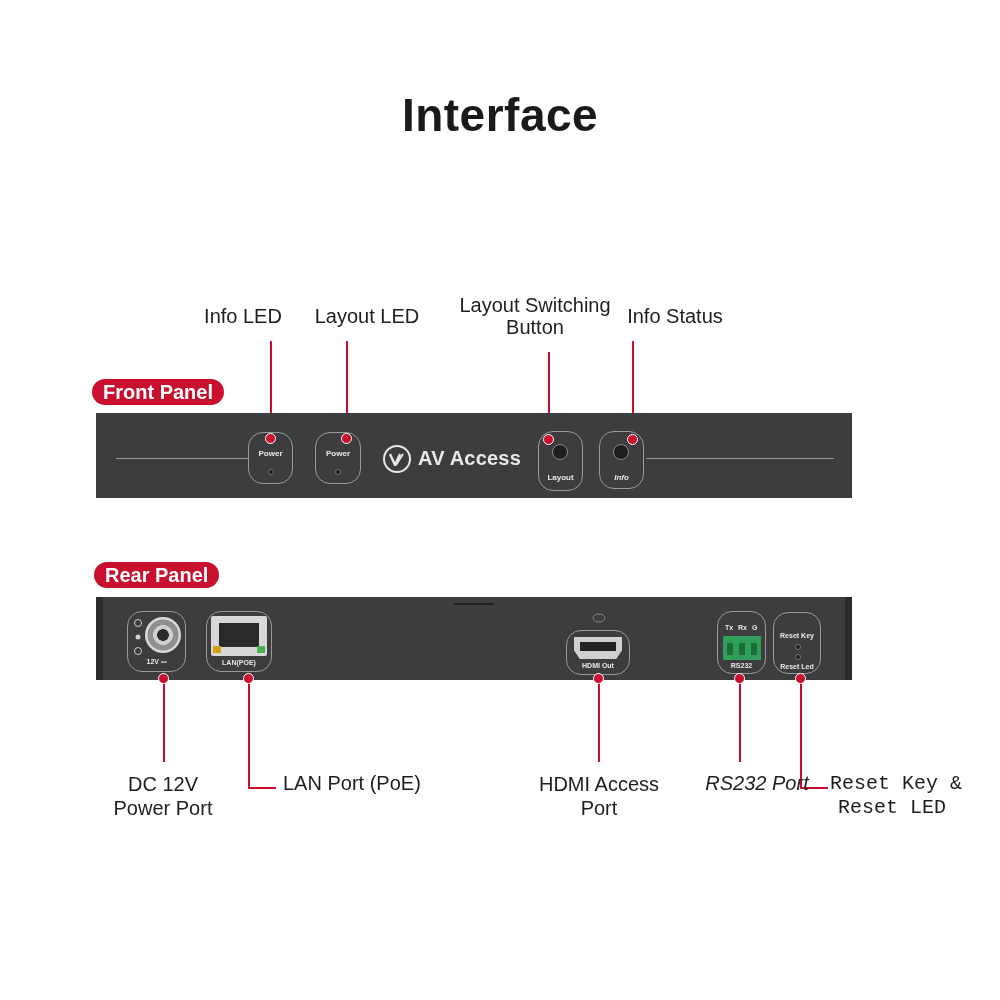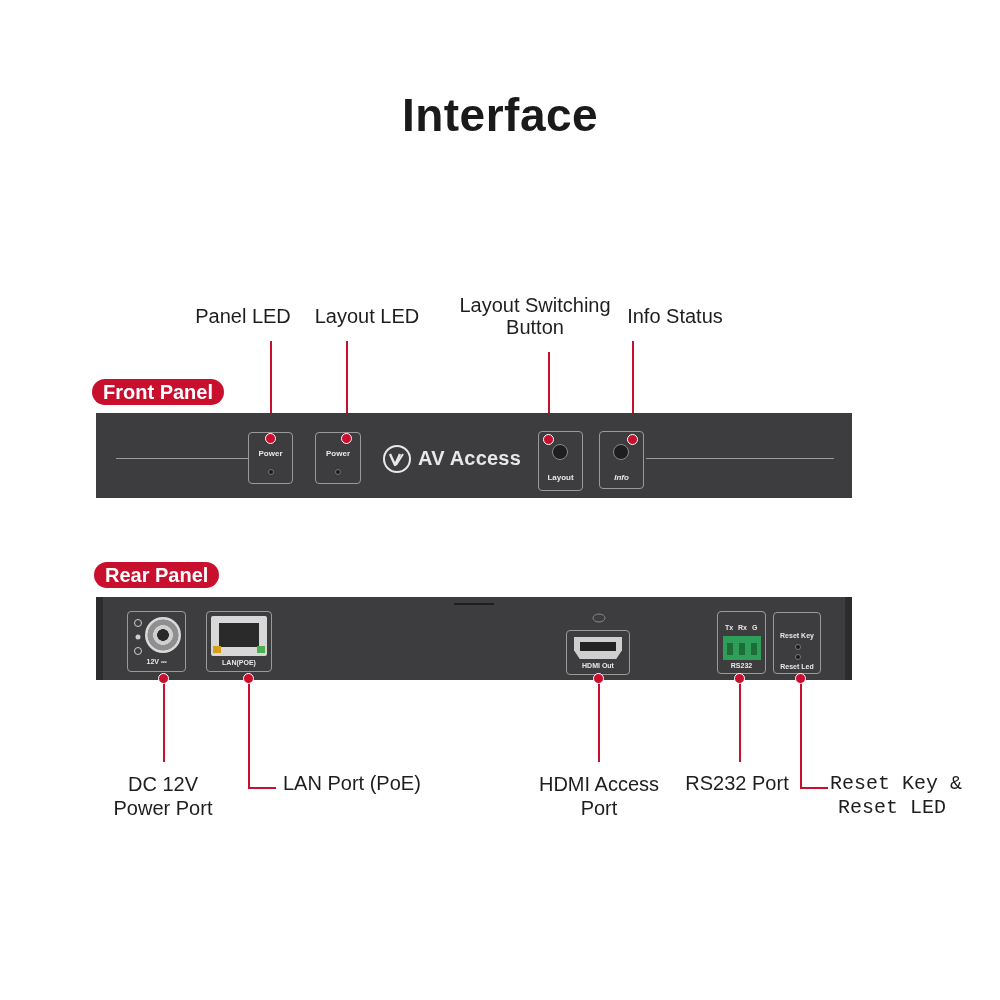--- a/index.html
+++ b/index.html
@@ -6,32 +6,32 @@
   body { width: 1000px; height: 1000px; position: relative; overflow: hidden;
          font-family: "Liberation Sans", sans-serif; color: #1a1a1a; }
   .abs { position: absolute; }
   .title { left: 0; width: 1000px; top: 88px; text-align: center; font-size: 46px; font-weight: bold; letter-spacing: 0.5px; }
   .label { font-size: 20px; color: #1e1e1e; text-align: center; line-height: 22px; white-space: nowrap; }
   .pill { background: #c8102e; color: #fff; font-weight: bold; font-size: 20px; border-radius: 13px; padding: 2px 11px; line-height: 22px; }
   .panel { background: #3d3d3f; }
   .vline { background: #c8102e; width: 2px; }
   .hline { background: #c8102e; height: 2px; }
   .dot { width: 11px; height: 11px; border-radius: 50%; background: #c8102e; border: 1.5px solid #fff; box-sizing: border-box; }
-  .box { border: 1.5px solid #9a9a9a; border-radius: 4px; box-sizing: border-box; }
+  .box { border: 1.5px solid #9a9a9a; border-radius: 15px; box-sizing: border-box; }
   .tiny { color: #e8e8e8; font-size: 8px; font-weight: bold; text-align: center; white-space: nowrap; }
   .led { width: 4px; height: 4px; border-radius: 50%; background: #1a1a1a; border: 1px solid #777; }
   .btn { width: 16px; height: 16px; border-radius: 50%; background: #1e1e1e; border: 1.5px solid #888; box-sizing: border-box; }
   .hr-front { height: 1px; background: #9a9a9a; }
 </style>
 </head>
 <body>
 
 <div class="abs title">Interface</div>
 
-<div class="abs label" style="left:183px; top:305px; width:120px;">Panel LED</div>
+<div class="abs label" style="left:183px; top:305px; width:120px;">Info LED</div>
 <div class="abs label" style="left:307px; top:305px; width:120px;">Layout LED</div>
 <div class="abs label" style="left:450px; top:294px; width:170px;">
   <div>Layout Switching</div>
   <div>Button</div>
 </div>
 <div class="abs label" style="left:612px; top:305px; width:126px;">Info Status</div>
 
 <div class="abs vline" style="left:270px; top:341px; height:97px;"></div>
 <div class="abs vline" style="left:346px; top:341px; height:97px;"></div>
 <div class="abs vline" style="left:548px; top:352px; height:87px;"></div>
@@ -153,17 +153,17 @@
 
 <div class="abs label" style="left:98px; top:772px; width:130px; line-height:24px;">
   <div>DC 12V</div>
   <div>Power Port</div>
 </div>
 <div class="abs label" style="left:283px; top:772px; text-align:left;">LAN Port (PoE)</div>
 <div class="abs label" style="left:528px; top:772px; width:142px; line-height:24px;">
   <div>HDMI Access</div>
   <div>Port</div>
 </div>
-<div class="abs label" style="left:680px; top:772px; width:114px;">RS232 Port</div>
+<div class="abs label" style="left:700px; top:772px; width:114px;font-style:italic;">RS232 Port</div>
 <div class="abs label" style="left:830px; top:772px; width:124px; line-height:24px;font-family:Liberation Mono, monospace;">
   <div>Reset Key &amp;</div>
   <div>Reset LED</div>
 </div>
 
 </body></html>

